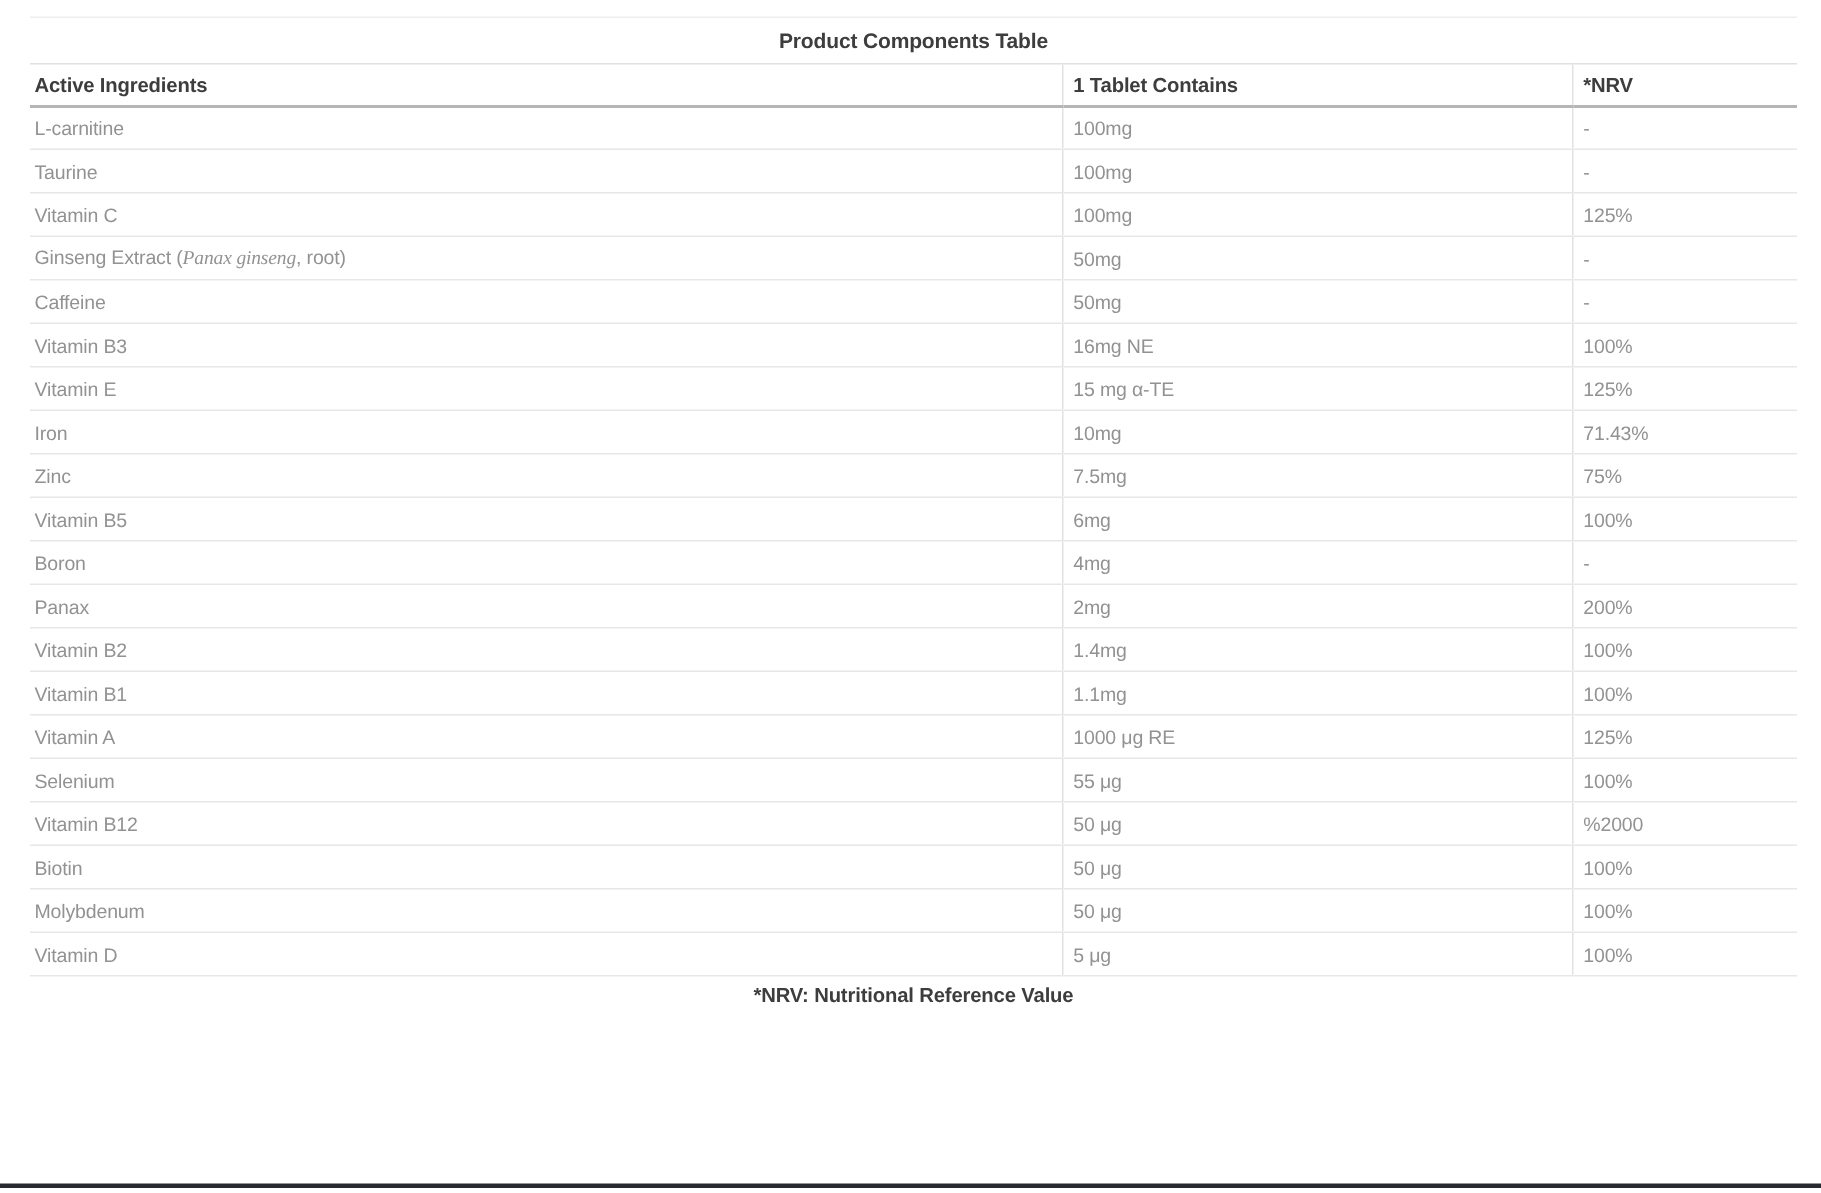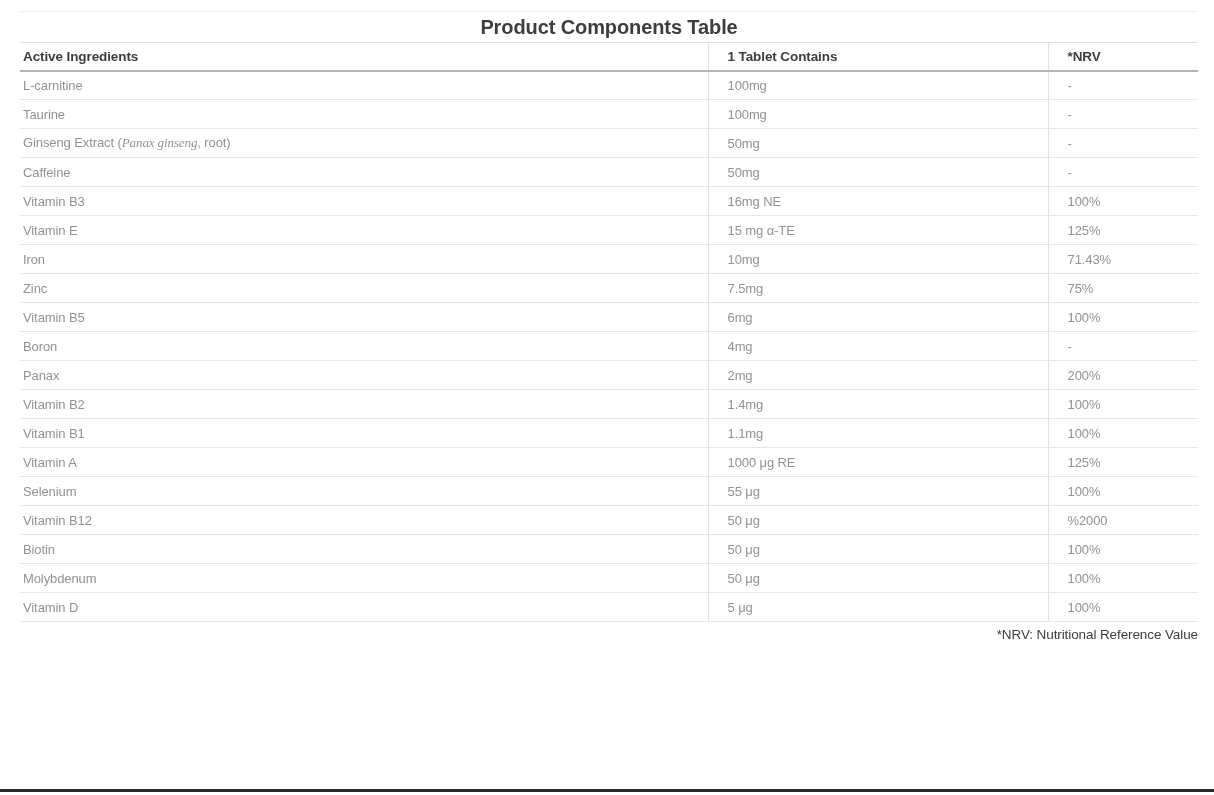--- a/index.html
+++ b/index.html
@@ -15,21 +15,21 @@
     position: absolute;
     left: 20px;
     top: 11px;
     width: 1178px;
   }
   .table-title {
     border-top: 1px solid var(--title-border, #ededed);
     height: 31px;
     line-height: 31px;
     text-align: center;
-    font-size: 20px;
+    font-size: 14px;
     font-weight: bold;
     color: var(--header-text, #3d3d3d);
     letter-spacing: -0.1px;
   }
   table.components {
     width: 100%;
     border-collapse: collapse;
     table-layout: fixed;
   }
   col.c1 { width: 688px; }
@@ -52,29 +52,29 @@
     padding: 6px 6px 6px 3px;
     border-bottom: 1px solid var(--row-border, #e7e7e7);
     height: 29px;
     white-space: nowrap;
     overflow: hidden;
     letter-spacing: -0.1px;
   }
   table.components th + th,
   table.components td + td {
     border-left: 1px solid var(--column-border, #e2e2e2);
-    padding-left: 19px;
+    padding-left: 7px;
   }
   table.components td i { font-style: italic; font-family: Liberation Serif, serif; }
   .footnote {
     height: 24px;
     padding-top: 5px;
-    text-align: right;
+    text-align: center;
     font-size: 13.5px;
-    font-weight: normal;
+    font-weight: bold;
     color: var(--header-text, #3d3d3d);
     letter-spacing: -0.1px;
   }
   .bottom-bar {
     position: absolute;
     left: 0;
     top: 789px;
     width: 1214px;
     height: 3px;
     background: var(--bottom-bar, #262930);
@@ -104,20 +104,25 @@
           <td><span>L-carnitine</span></td>
           <td>100mg</td>
           <td>-</td>
         </tr>
         <tr>
           <td><span>Taurine</span></td>
           <td>100mg</td>
           <td>-</td>
         </tr>
         <tr>
+          <td><span>Vitamin C</span></td>
+          <td>100mg</td>
+          <td>125%</td>
+        </tr>
+        <tr>
           <td><span>Ginseng Extract (</span><i>Panax ginseng</i><span>, root)</span></td>
           <td>50mg</td>
           <td>-</td>
         </tr>
         <tr>
           <td><span>Caffeine</span></td>
           <td>50mg</td>
           <td>-</td>
         </tr>
         <tr>

